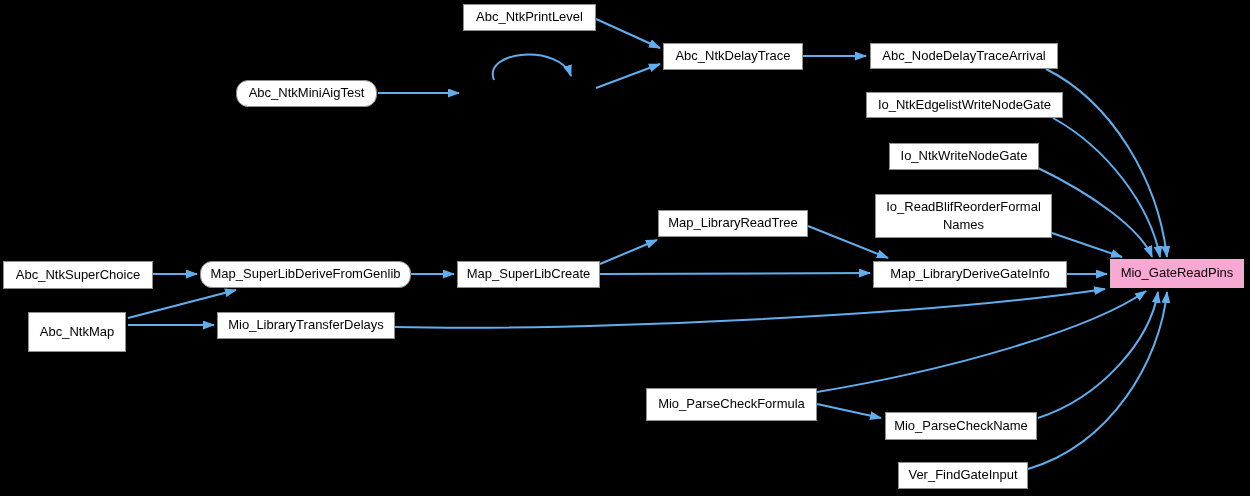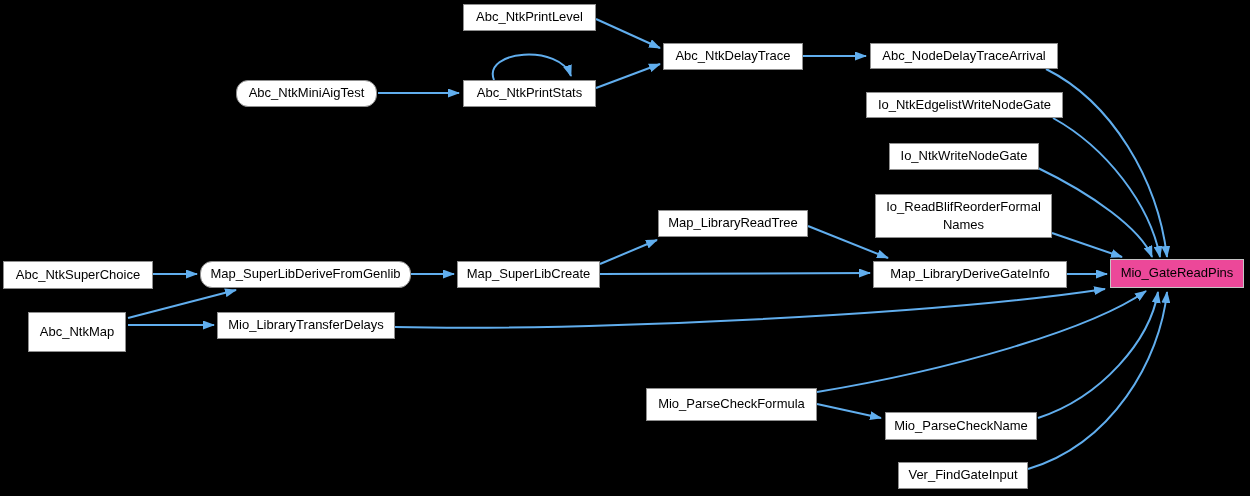--- a/index.html
+++ b/index.html
@@ -36,21 +36,21 @@
     display: flex;
     align-items: center;
     justify-content: center;
     text-align: center;
     font-size: 13px;
     line-height: 1.4;
     white-space: pre-line;
     cursor: pointer;
   }
   .node.target {
-    background: #ec4899;
+    background: #f9a8d4;
     border-color: #c4c4c4;
     cursor: default;
   }
 </style>
 </head>
 <body>
 
 <div class="canvas">
   <svg class="edges-layer" xmlns="http://www.w3.org/2000/svg" viewBox="0 0 1250 496">
       <defs>
@@ -79,21 +79,20 @@
       <path d="M 817,392 C 950,370 1090,330 1146,291" fill="none" stroke="#61aeee" stroke-width="2" marker-end="url(#arrow)"></path>
       <path d="M 817,404 L 881,418" fill="none" stroke="#61aeee" stroke-width="2" marker-end="url(#arrow)"></path>
       <path d="M 1038,418 C 1102,397 1150,340 1158,292" fill="none" stroke="#61aeee" stroke-width="2" marker-end="url(#arrow)"></path>
       <path d="M 1028,469 C 1112,444 1160,360 1167,292" fill="none" stroke="#61aeee" stroke-width="2" marker-end="url(#arrow)"></path>
     </svg>
   <div class="nodes-layer">
       <div class="node" style="left: 463px; top: 4px; width: 133px; height: 27px;"><span>Abc_NtkPrintLevel</span></div>
       <div class="node" style="left: 663px; top: 43px; width: 140px; height: 27px;"><span>Abc_NtkDelayTrace</span></div>
       <div class="node" style="left: 870px; top: 43px; width: 188px; height: 26px;"><span>Abc_NodeDelayTraceArrival</span></div>
       <div class="node" style="left: 236px; top: 80px; width: 141px; height: 27px; border-radius: 12px;"><span>Abc_NtkMiniAigTest</span></div>
-      <div class="node" style="left: 463px; top: 80px; width: 133px; height: 27px;"><span>Abc_NtkPrintStats</span></div>
       <div class="node" style="left: 866px; top: 92px; width: 197px; height: 26px;"><span>Io_NtkEdgelistWriteNodeGate</span></div>
       <div class="node" style="left: 889px; top: 143px; width: 150px; height: 27px;"><span>Io_NtkWriteNodeGate</span></div>
       <div class="node" style="left: 875px; top: 194px; width: 177px; height: 44px;"><span>Io_ReadBlifReorderFormal
 Names</span></div>
       <div class="node" style="left: 658px; top: 210px; width: 150px; height: 27px;"><span>Map_LibraryReadTree</span></div>
       <div class="node" style="left: 3px; top: 261px; width: 150px; height: 28px;"><span>Abc_NtkSuperChoice</span></div>
       <div class="node" style="left: 200px; top: 261px; width: 211px; height: 27px; border-radius: 12px;"><span>Map_SuperLibDeriveFromGenlib</span></div>
       <div class="node" style="left: 457px; top: 261px; width: 143px; height: 27px;"><span>Map_SuperLibCreate</span></div>
       <div class="node" style="left: 873px; top: 261px; width: 194px; height: 27px;"><span>Map_LibraryDeriveGateInfo</span></div>
       <div class="node target" style="left: 1110px; top: 259px; width: 134px; height: 29px;"><span>Mio_GateReadPins</span></div>

